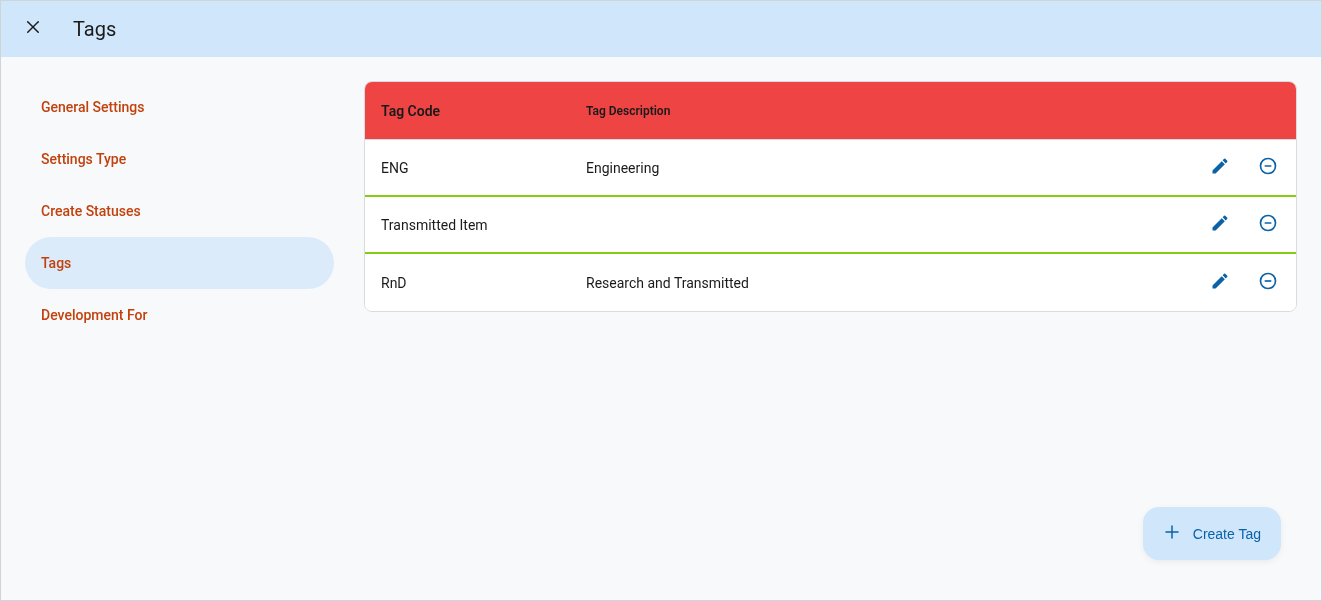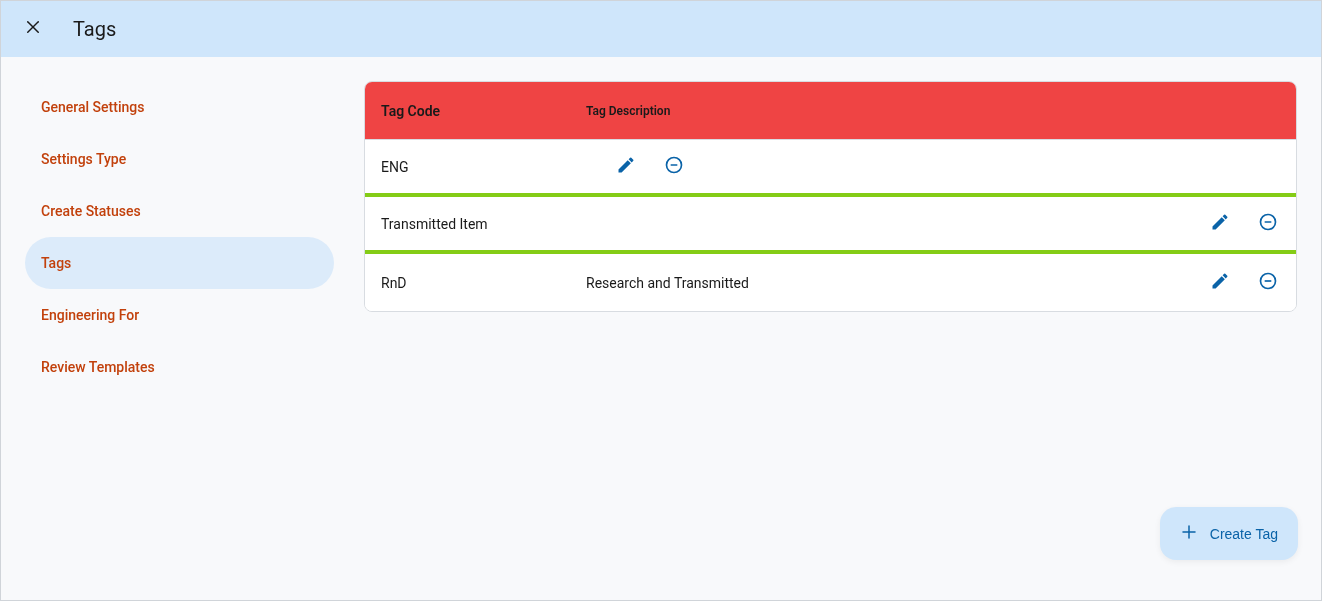--- a/index.html
+++ b/index.html
@@ -107,21 +107,21 @@
       width: 100px;
       display: flex;
       justify-content: flex-end;
       gap: 24px;
     }
     .table-row {
       display: flex;
       align-items: center;
       padding: 0 16px;
       height: 57px;
-      border-bottom: 4px solid #84cc16;
+      border-bottom: 2px solid #84cc16;
       background: #ffffff;
     }
     .table-row:last-child {
       border-bottom: none;
     }
     .table-row .col-code {
       font-weight: 400;
       font-size: 14px;
     }
     .table-row .col-desc {
@@ -137,21 +137,21 @@
       cursor: pointer;
       color: #0a63a8;
     }
     .icon-btn svg {
       width: 20px;
       height: 20px;
     }
     .create-btn {
       position: absolute;
       bottom: 40px;
-      right: 23px;
+      right: 40px;
       background: #cfe6fb;
       border: none;
       border-radius: 16px;
       padding: 16px 20px;
       display: flex;
       align-items: center;
       gap: 12px;
       cursor: pointer;
       font-size: 14px;
       font-weight: 500;
@@ -187,37 +187,35 @@
       <div class="sidebar-item">
         <span>Settings Type</span>
       </div>
       <div class="sidebar-item">
         <span>Create Statuses</span>
       </div>
       <div class="sidebar-item active">
         <span>Tags</span>
       </div>
       <div class="sidebar-item">
-        <span>Engineering For</span>
-      </div>
-      <div class="sidebar-item">
-        <span>Review Templates</span>
+        <span>Development For</span>
       </div>
     </div>
 
     <div class="main">
       <div class="table">
         <div class="table-header">
           <div class="col-code">Tag Code</div>
           <div class="col-desc">Tag Description</div>
           <div class="col-actions"></div>
         </div>
 
         <div class="table-row">
           <div class="col-code">ENG</div>
+          <div class="col-desc">Engineering</div>
           <div class="col-actions">
             <div class="icon-btn">
               <span>
                 <svg viewBox="0 0 24 24" fill="currentColor">
                   <path d="M3 17.25V21h3.75L17.81 9.94l-3.75-3.75L3 17.25zM20.71 7.04a1 1 0 0 0 0-1.41l-2.34-2.34a1 1 0 0 0-1.41 0l-1.83 1.83 3.75 3.75 1.83-1.83z"></path>
                 </svg>
               </span>
             </div>
             <div class="icon-btn">
               <span>

